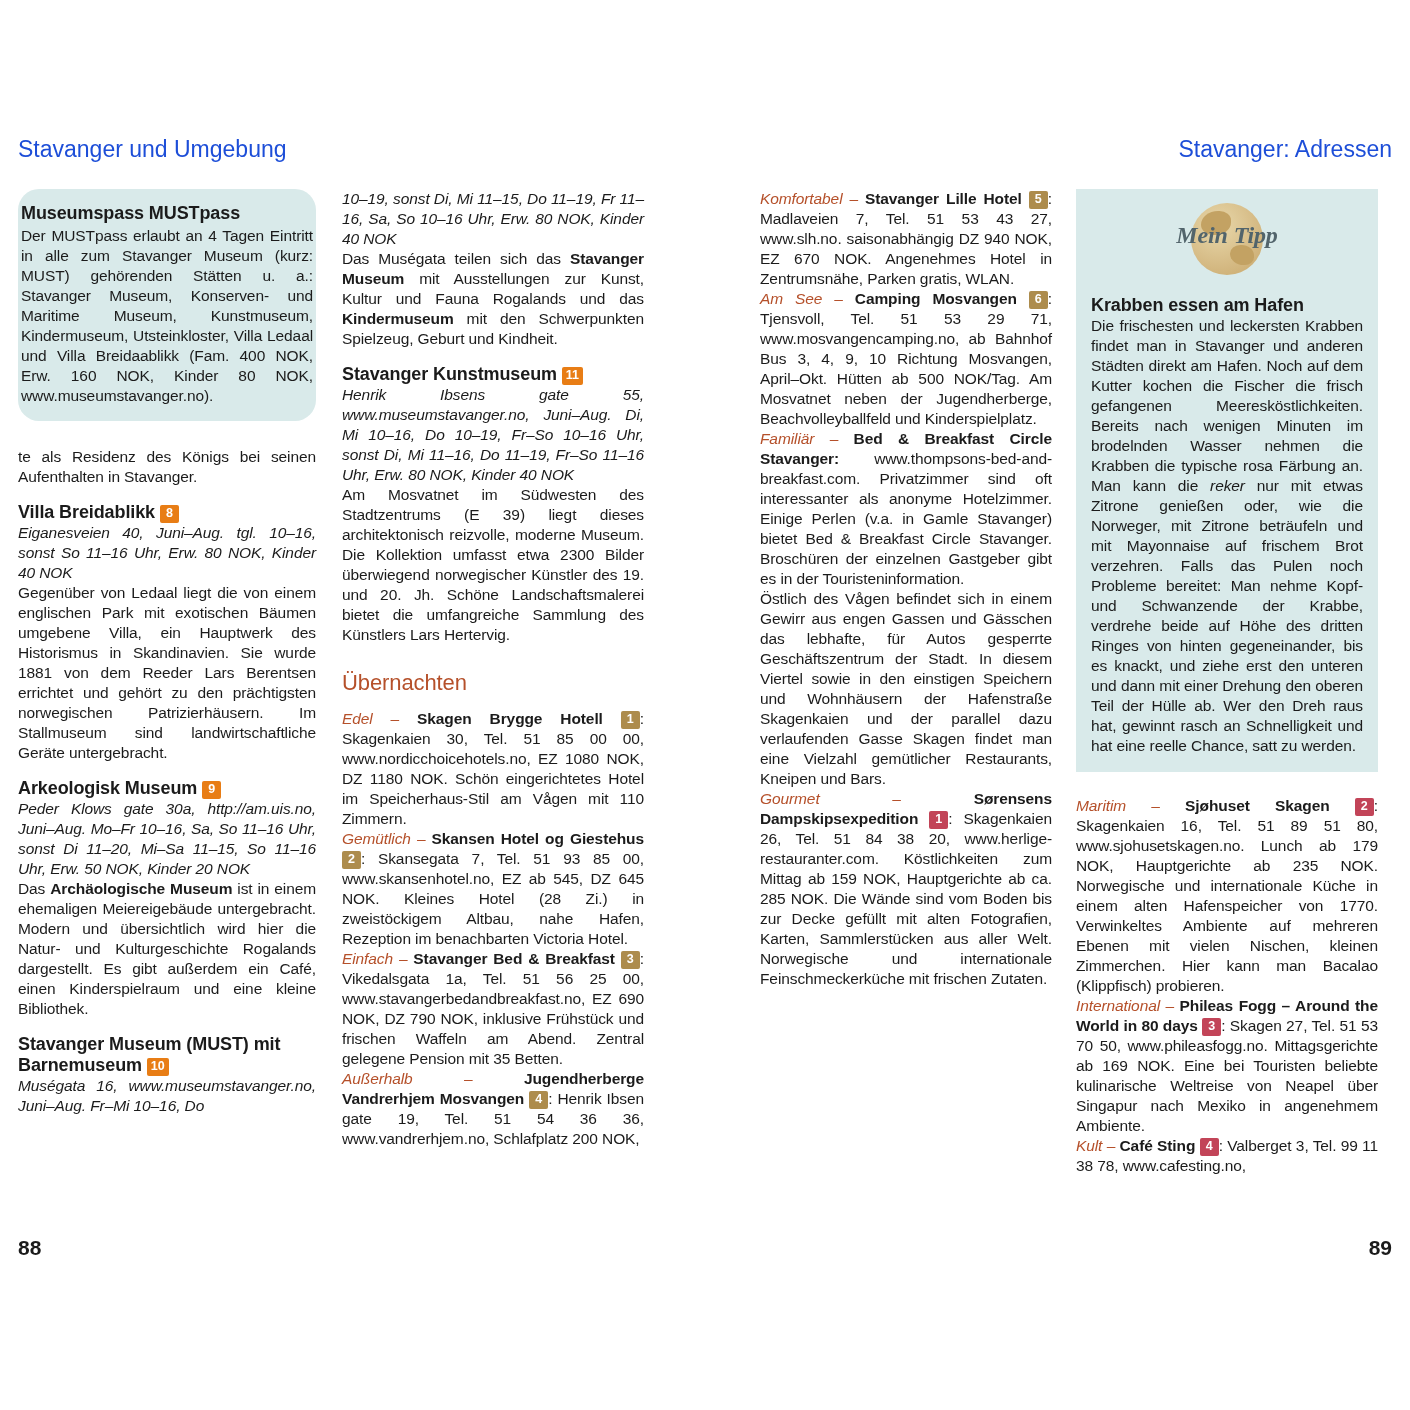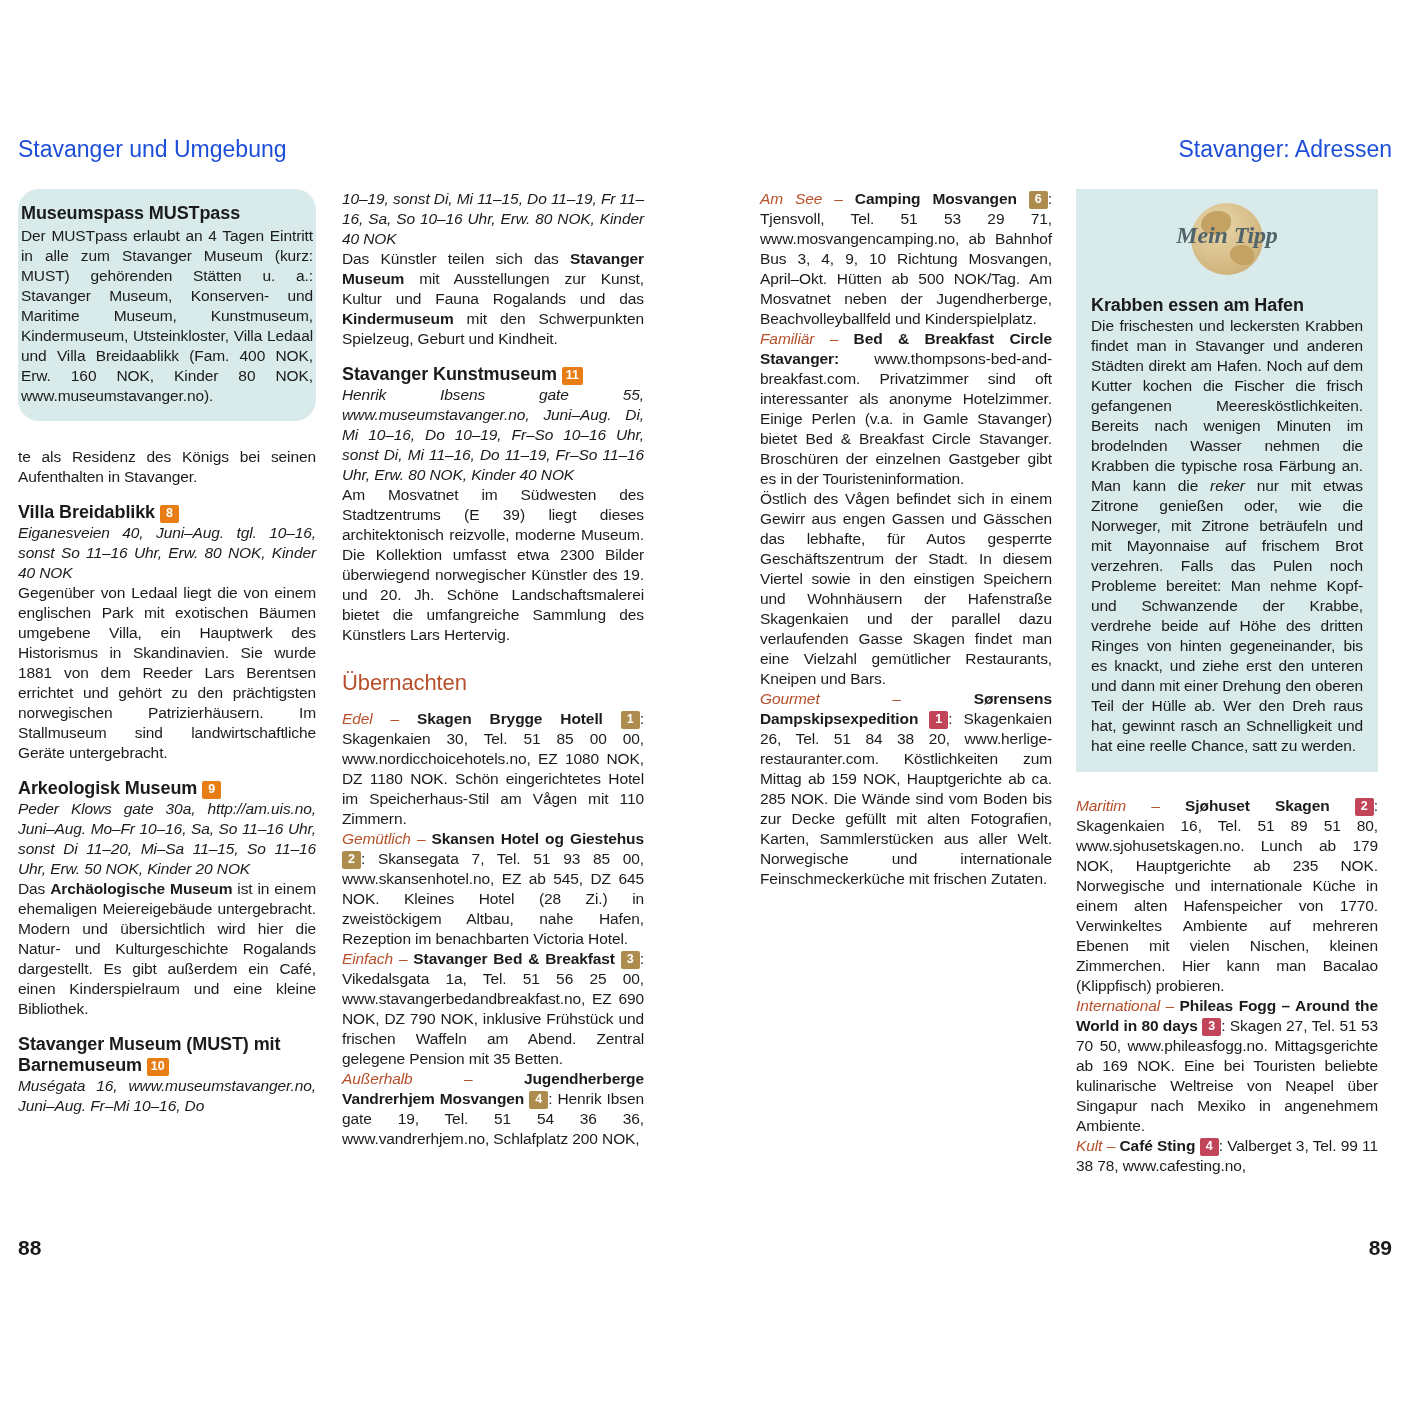--- a/index.html
+++ b/index.html
@@ -84,31 +84,32 @@
         <div class="blk-meta"><span class="seg-i">Eiganesveien 40, Juni–Aug. tgl. 10–16, sonst So 11–16 Uhr, Erw. 80 NOK, Kinder 40 NOK</span></div>
         <div class="blk-para"><span class="seg-p">Gegenüber von Ledaal liegt die von einem englischen Park mit exotischen Bäumen umgebene Villa, ein Hauptwerk des Historismus in Skandinavien. Sie wurde 1881 von dem Reeder Lars Berentsen errichtet und gehört zu den prächtigsten norwegischen Patrizierhäusern. Im Stallmuseum sind landwirtschaftliche Geräte untergebracht.</span></div>
         <div class="blk-heading"><span class="seg-b">Arkeologisk Museum </span><span class="badge badge-museum">9</span></div>
         <div class="blk-meta"><span class="seg-i">Peder Klows gate 30a, http://am.uis.no, Juni–Aug. Mo–Fr 10–16, Sa, So 11–16 Uhr, sonst Di 11–20, Mi–Sa 11–15, So 11–16 Uhr, Erw. 50 NOK, Kinder 20 NOK</span></div>
         <div class="blk-para"><span class="seg-p">Das </span><span class="seg-b">Archäologische Museum</span><span class="seg-p"> ist in einem ehemaligen Meiereigebäude untergebracht. Modern und übersichtlich wird hier die Natur- und Kulturgeschichte Rogalands dargestellt. Es gibt außerdem ein Café, einen Kinderspielraum und eine kleine Bibliothek.</span></div>
         <div class="blk-heading"><span class="seg-b">Stavanger Museum (MUST) mit Barnemuseum </span><span class="badge badge-museum">10</span></div>
         <div class="blk-meta"><span class="seg-i">Muségata 16, www.museumstavanger.no, Juni–Aug. Fr–Mi 10–16, Do</span></div>
       </div>
     <div class="col col-2">
         <div class="blk-meta"><span class="seg-i">10–19, sonst Di, Mi 11–15, Do 11–19, Fr 11–16, Sa, So 10–16 Uhr, Erw. 80 NOK, Kinder 40 NOK</span></div>
-        <div class="blk-para"><span class="seg-p">Das Künstler teilen sich das </span><span class="seg-b">Stavanger Museum</span><span class="seg-p"> mit Ausstellungen zur Kunst, Kultur und Fauna Rogalands und das </span><span class="seg-b">Kindermuseum</span><span class="seg-p"> mit den Schwerpunkten Spielzeug, Geburt und Kindheit.</span></div>
+        <div class="blk-para"><span class="seg-p">Das Muségata teilen sich das </span><span class="seg-b">Stavanger Museum</span><span class="seg-p"> mit Ausstellungen zur Kunst, Kultur und Fauna Rogalands und das </span><span class="seg-b">Kindermuseum</span><span class="seg-p"> mit den Schwerpunkten Spielzeug, Geburt und Kindheit.</span></div>
         <div class="blk-heading"><span class="seg-b">Stavanger Kunstmuseum </span><span class="badge badge-museum">11</span></div>
         <div class="blk-meta"><span class="seg-i">Henrik Ibsens gate 55, www.museumstavanger.no, Juni–Aug. Di, Mi 10–16, Do 10–19, Fr–So 10–16 Uhr, sonst Di, Mi 11–16, Do 11–19, Fr–So 11–16 Uhr, Erw. 80 NOK, Kinder 40 NOK</span></div>
         <div class="blk-para"><span class="seg-p">Am Mosvatnet im Südwesten des Stadtzentrums (E 39) liegt dieses architektonisch reizvolle, moderne Museum. Die Kollektion umfasst etwa 2300 Bilder überwiegend norwegischer Künstler des 19. und 20. Jh. Schöne Landschaftsmalerei bietet die umfangreiche Sammlung des Künstlers Lars Hertervig.</span></div>
         <div class="blk-section">Übernachten</div>
         <div class="blk-entry"><span class="seg-cat">Edel – </span><span class="seg-b">Skagen Brygge Hotell </span><span class="badge badge-hotel">1</span><span class="seg-p">: Skagenkaien 30, Tel. 51 85 00 00, www.nordicchoicehotels.no, EZ 1080 NOK, DZ 1180 NOK. Schön eingerichtetes Hotel im Speicherhaus-Stil am Vågen mit 110 Zimmern.</span></div>
         <div class="blk-entry"><span class="seg-cat">Gemütlich – </span><span class="seg-b">Skansen Hotel og Giestehus </span><span class="badge badge-hotel">2</span><span class="seg-p">: Skansegata 7, Tel. 51 93 85 00, www.skansenhotel.no, EZ ab 545, DZ 645 NOK. Kleines Hotel (28 Zi.) in zweistöckigem Altbau, nahe Hafen, Rezeption im benachbarten Victoria Hotel.</span></div>
         <div class="blk-entry"><span class="seg-cat">Einfach – </span><span class="seg-b">Stavanger Bed &amp; Breakfast </span><span class="badge badge-hotel">3</span><span class="seg-p">: Vikedalsgata 1a, Tel. 51 56 25 00, www.stavangerbedandbreakfast.no, EZ 690 NOK, DZ 790 NOK, inklusive Frühstück und frischen Waffeln am Abend. Zentral gelegene Pension mit 35 Betten.</span></div>
         <div class="blk-entry"><span class="seg-cat">Außerhalb – </span><span class="seg-b">Jugendherberge Vandrerhjem Mosvangen </span><span class="badge badge-hotel">4</span><span class="seg-p">: Henrik Ibsen gate 19, Tel. 51 54 36 36, www.vandrerhjem.no, Schlafplatz 200 NOK,</span></div>
       </div>
     <div class="col col-3">
+        <div class="blk-entry"><span class="seg-cat">Komfortabel – </span><span class="seg-b">Stavanger Lille Hotel </span><span class="badge badge-hotel">5</span><span class="seg-p">: Madlaveien 7, Tel. 51 53 43 27, www.slh.no. saisonabhängig DZ 940 NOK, EZ 670 NOK. Angenehmes Hotel in Zentrumsnähe, Parken gratis, WLAN.</span></div>
         <div class="blk-entry"><span class="seg-cat">Am See – </span><span class="seg-b">Camping Mosvangen </span><span class="badge badge-hotel">6</span><span class="seg-p">: Tjensvoll, Tel. 51 53 29 71, www.mosvangencamping.no, ab Bahnhof Bus 3, 4, 9, 10 Richtung Mosvangen, April–Okt. Hütten ab 500 NOK/Tag. Am Mosvatnet neben der Jugendherberge, Beachvolleyballfeld und Kinderspielplatz.</span></div>
         <div class="blk-entry"><span class="seg-cat">Familiär – </span><span class="seg-b">Bed &amp; Breakfast Circle Stavanger: </span><span class="seg-p">www.thompsons-bed-and-breakfast.com. Privatzimmer sind oft interessanter als anonyme Hotelzimmer. Einige Perlen (v.a. in Gamle Stavanger) bietet Bed &amp; Breakfast Circle Stavanger. Broschüren der einzelnen Gastgeber gibt es in der Touristeninformation.</span></div>
         <div class="blk-para"><span class="seg-p">Östlich des Vågen befindet sich in einem Gewirr aus engen Gassen und Gässchen das lebhafte, für Autos gesperrte Geschäftszentrum der Stadt. In diesem Viertel sowie in den einstigen Speichern und Wohnhäusern der Hafenstraße Skagenkaien und der parallel dazu verlaufenden Gasse Skagen findet man eine Vielzahl gemütlicher Restaurants, Kneipen und Bars.</span></div>
         <div class="blk-entry"><span class="seg-cat">Gourmet – </span><span class="seg-b">Sørensens Dampskipsexpedition </span><span class="badge badge-rest">1</span><span class="seg-p">: Skagenkaien 26, Tel. 51 84 38 20, www.herlige-restauranter.com. Köstlichkeiten zum Mittag ab 159 NOK, Hauptgerichte ab ca. 285 NOK. Die Wände sind vom Boden bis zur Decke gefüllt mit alten Fotografien, Karten, Sammlerstücken aus aller Welt. Norwegische und internationale Feinschmeckerküche mit frischen Zutaten.</span></div>
       </div>
     <div class="col col-4">
         <div class="blk-tippbox">
           <div class="blk-tipp-header"><span class="globe"></span><span class="tipp-title">Mein Tipp</span></div>
           <div class="blk-heading"><span class="seg-b">Krabben essen am Hafen</span></div>
           <div class="blk-para"><span class="seg-p">Die frischesten und leckersten Krabben findet man in Stavanger und anderen Städten direkt am Hafen. Noch auf dem Kutter kochen die Fischer die frisch gefangenen Meeresköstlichkeiten. Bereits nach wenigen Minuten im brodelnden Wasser nehmen die Krabben die typische rosa Färbung an. Man kann die </span><span class="seg-i">reker</span><span class="seg-p"> nur mit etwas Zitrone genießen oder, wie die Norweger, mit Zitrone beträufeln und mit Mayonnaise auf frischem Brot verzehren. Falls das Pulen noch Probleme bereitet: Man nehme Kopf- und Schwanzende der Krabbe, verdrehe beide auf Höhe des dritten Ringes von hinten gegeneinander, bis es knackt, und ziehe erst den unteren und dann mit einer Drehung den oberen Teil der Hülle ab. Wer den Dreh raus hat, gewinnt rasch an Schnelligkeit und hat eine reelle Chance, satt zu werden.</span></div>

